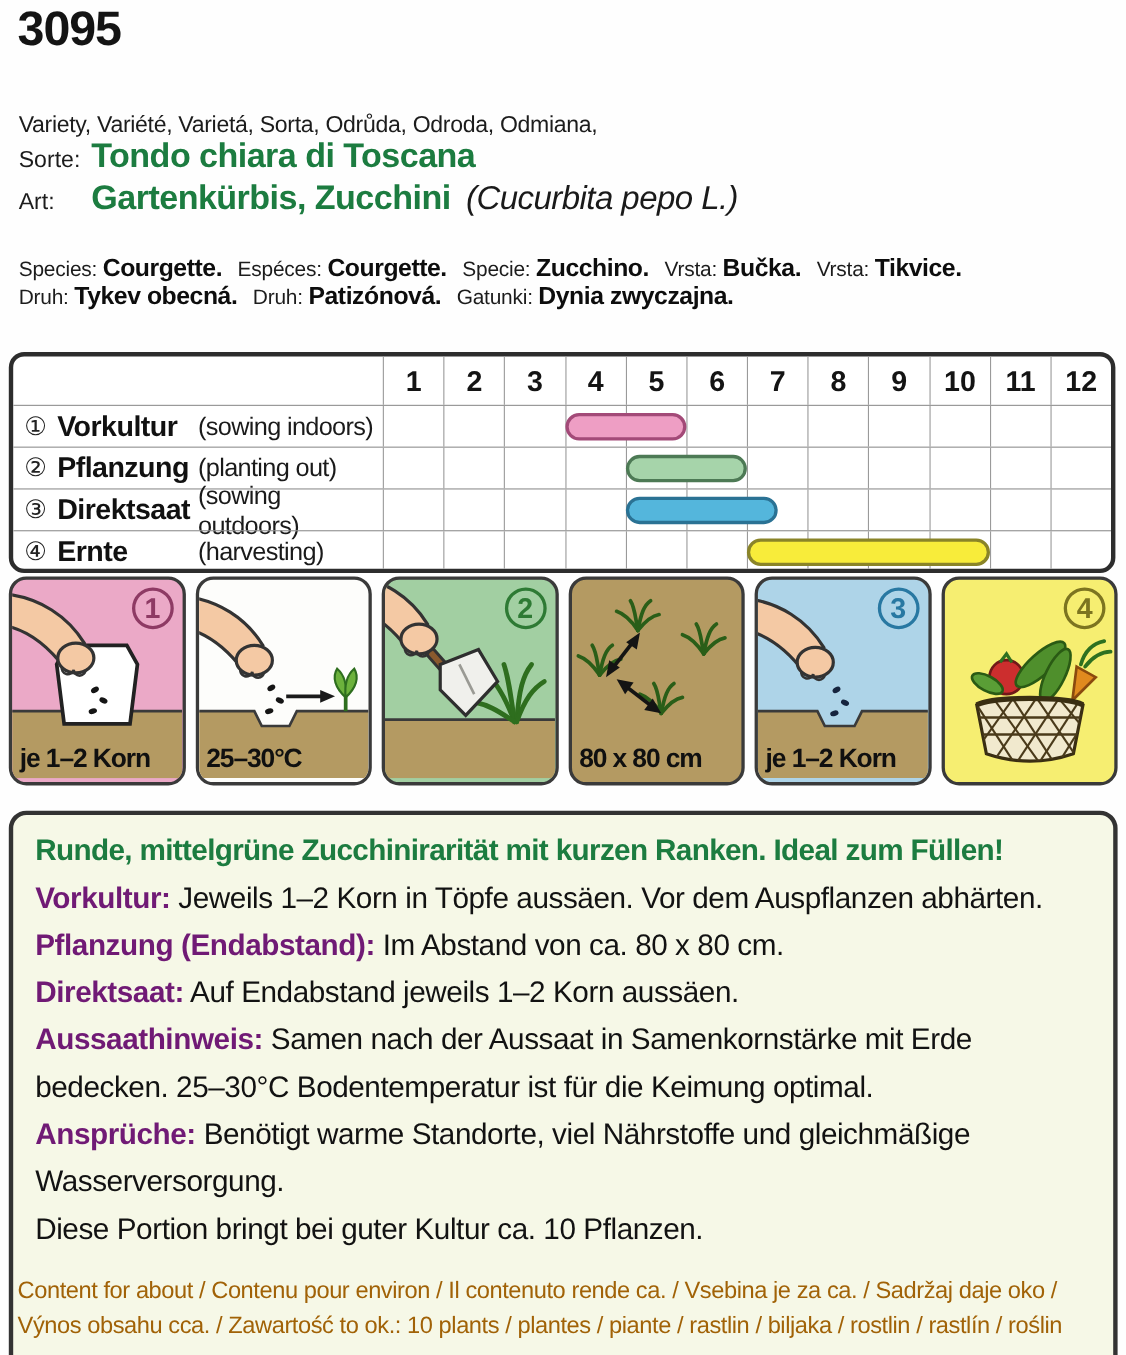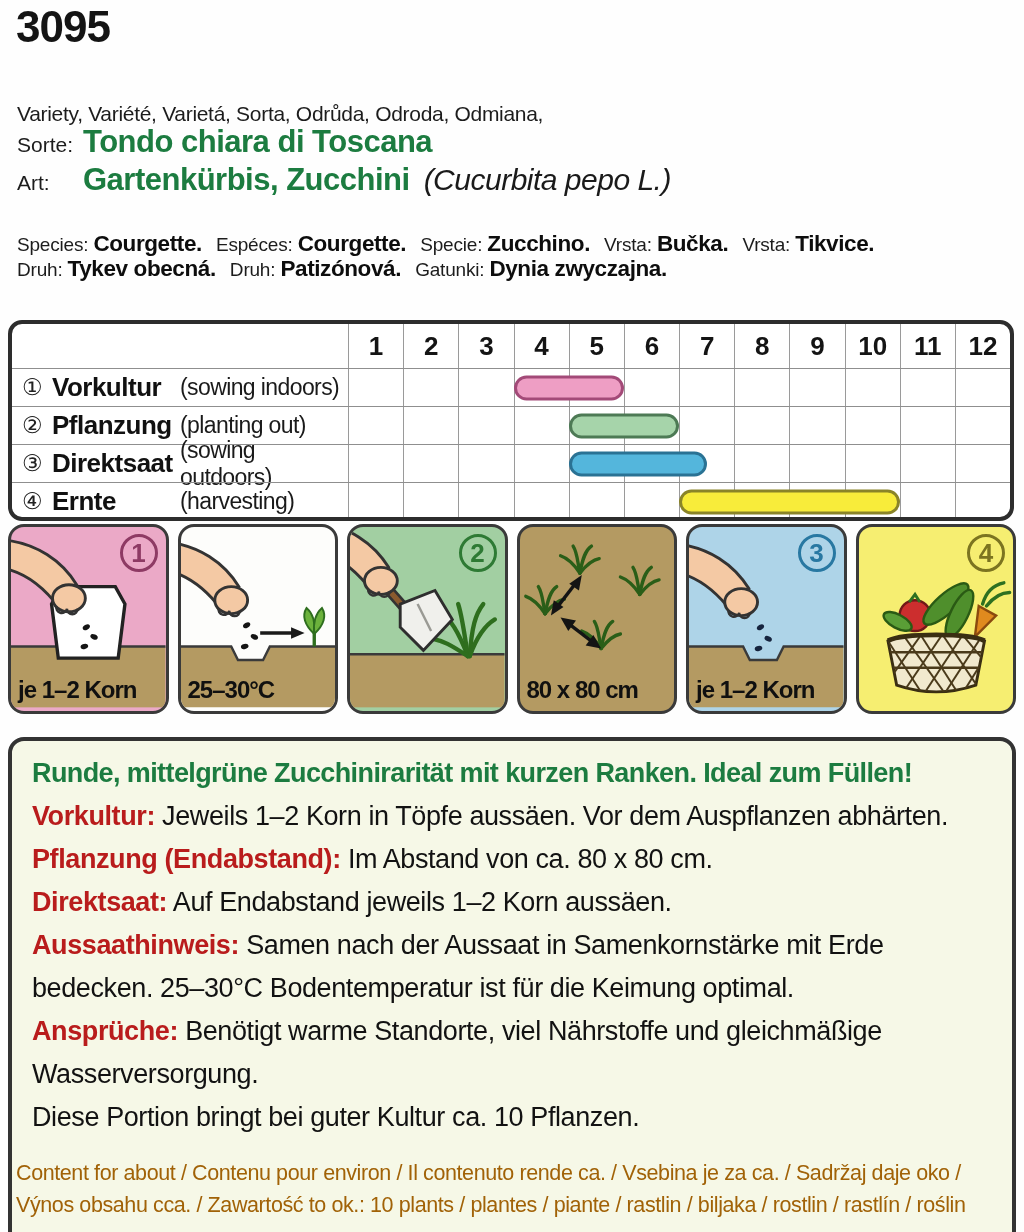--- a/index.html
+++ b/index.html
@@ -37,21 +37,21 @@
   .tile{flex:1;position:relative;border:3.5px solid #3a3a3a;border-radius:16px;overflow:hidden;box-sizing:border-box;background:#fff;}
   .tile svg{position:absolute;left:0;top:0;width:100%;height:100%;}
   .tile-caption{position:absolute;left:7px;bottom:7px;font-size:24px;font-weight:bold;color:#101010;letter-spacing:-1px;white-space:nowrap;}
   .badge{position:absolute;top:7px;right:8px;width:38px;height:38px;border-radius:50%;border:3px solid #444;
        display:flex;align-items:center;justify-content:center;font-size:26px;font-weight:bold;box-sizing:border-box;}
   
   .descbox{position:absolute;left:8px;top:737px;width:1008px;height:532px;border:4px solid #333;border-radius:16px;
        background:#f6f8e7;box-sizing:border-box;padding:11px 20px;overflow:hidden;}
   .descbox p{margin:0;font-size:27px;line-height:43px;letter-spacing:-0.4px;color:#121212;}
   .descbox .headline{font-weight:bold;color:#1c7c40;white-space:nowrap;letter-spacing:-0.6px;}
-  .descbox .lead{font-weight:bold;color:#b91c1c;}
+  .descbox .lead{font-weight:bold;color:#701a75;}
   
   .footer{position:absolute;left:16px;top:1157px;width:1000px;font-size:21.5px;line-height:32px;color:#a16207;
        letter-spacing:-0.4px;white-space:nowrap;}
 </style>
 </head>
 <body>
 
 <div id="packet">
 
   <div class="artnum">3095</div>

